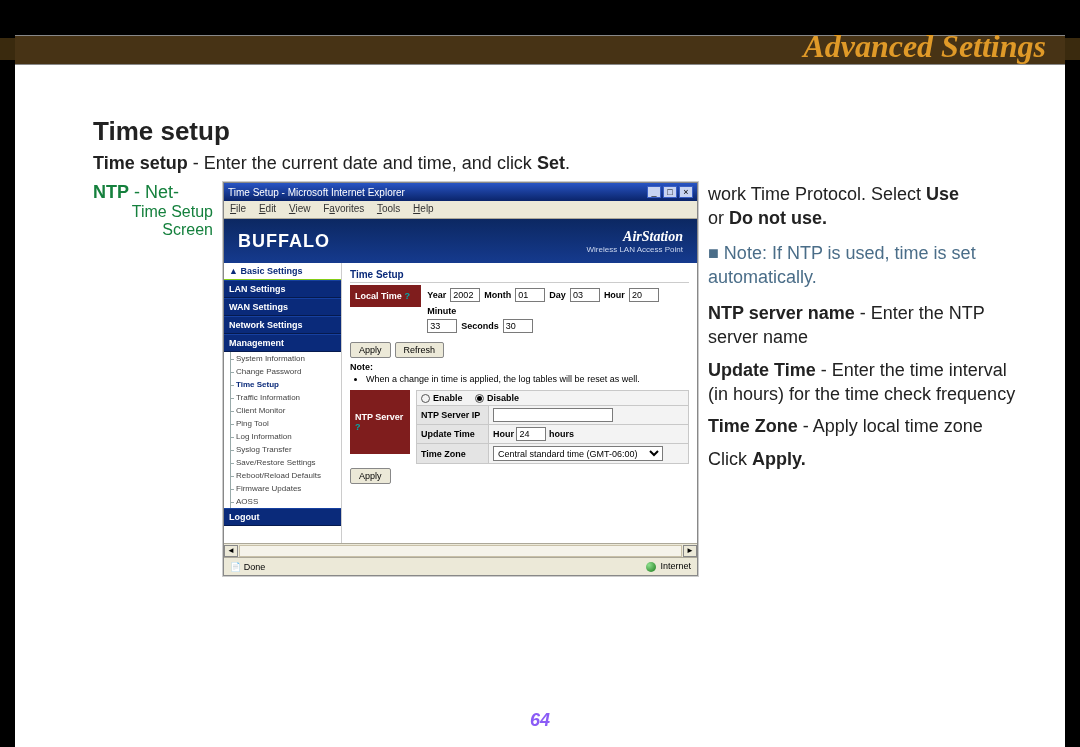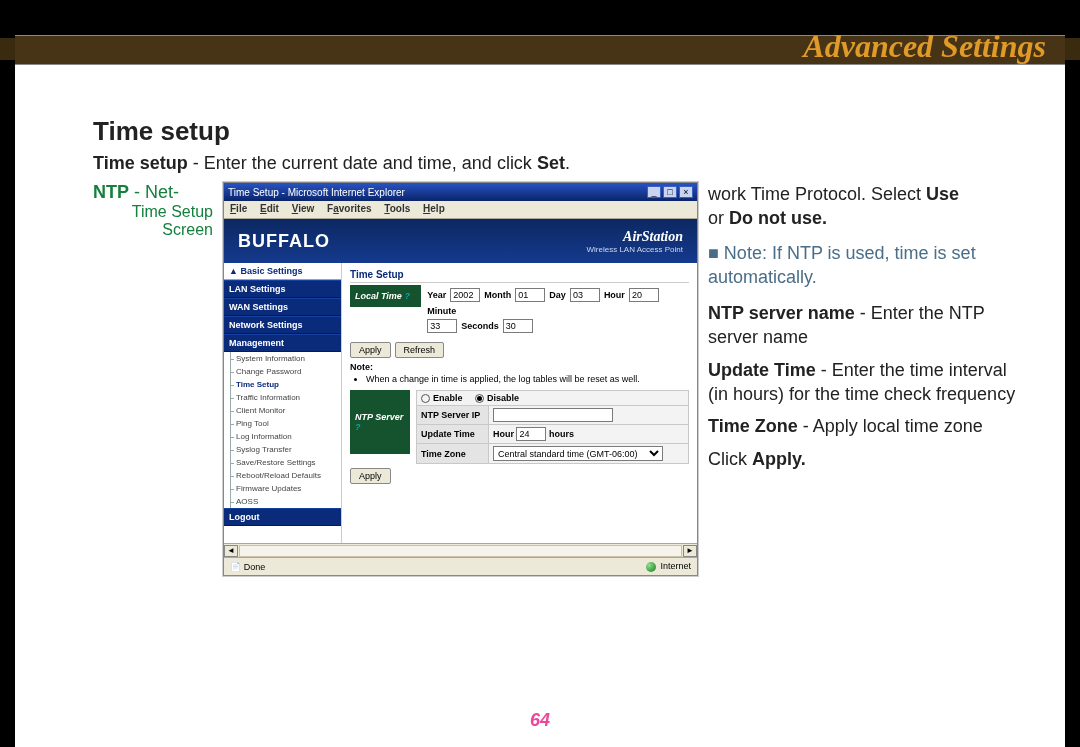--- a/index.html
+++ b/index.html
@@ -34,21 +34,21 @@
   }
   h2.section { font-size:26px; font-weight:bold; margin:18px 0 6px 0; color:#222; }
   .lead { font-size:18px; color:#222; margin:4px 0 8px 0; }
   .cols { display:flex; align-items:flex-start; gap:10px; }
   .left-col { width:120px; flex:0 0 120px; font-size:18px; color:#15803d; }
   .right-col { width:310px; flex:0 0 310px; font-size:18px; color:#222; line-height:1.35; }
   .note { color:#4a6d88; }
   .caption { font-size:16px; text-align:right; }
   .pagenum {
     position:absolute; bottom:6px; left:0; right:0; text-align:center;
-    color:#ec4899; font-style:italic; font-weight:bold; font-size:18px;
+    color:#8b5cf6; font-style:italic; font-weight:bold; font-size:18px;
   }
 
   
   .shot {
     width:475px; flex:0 0 475px;
     border:1px solid #888; background:#fff;
     font-size:9px;
     color:#000;
     box-shadow: 0 0 0 1px #ccc;
   }
@@ -59,21 +59,21 @@
   }
   .shot .titlebar .winbtns span {
     display:inline-block; width:14px; height:12px; background:#c8d4f2;
     border:1px solid #3a5fc5; margin-left:2px; text-align:center; line-height:10px;
     color:#000; font-size:9px;
   }
   .shot .menubar {
     height:18px; background:#ece9d8; border-bottom:1px solid #aca899;
     font-size:10px; padding:2px 6px; color:#333;
   }
-  .shot .menubar span { margin-right:10px; text-decoration:underline; text-decoration-color:transparent;font-weight:bold;}
+  .shot .menubar span { margin-right:10px; text-decoration:underline; text-decoration-color:transparent;}
   .shot .menubar span u { text-decoration:underline;}
   .shot .brandbar {
     height:44px; background:linear-gradient(#0c2862,#153a8e);
     color:#fff; display:flex; align-items:center; justify-content:space-between;
     padding:0 14px;
   }
   .shot .brandbar .buffalo {
     font-weight:bold; font-size:18px; letter-spacing:1px;
     font-family: Arial, Helvetica, sans-serif;
   }
@@ -84,21 +84,21 @@
   .shot .nav { width:118px; background:#fff; border-right:1px solid #ccc; }
   .shot .nav .hd { background:#fff; color:#0a2a7a; font-weight:bold; font-size:9px; padding:3px 5px; border-bottom:1px solid #84cc16;}
   .shot .nav .sec { background:#0a2a7a; color:#fff; font-weight:bold; font-size:9px; padding:3px 5px; border-top:1px solid #1640a0; border-bottom:1px solid #061a4e;}
   .shot .nav .sub { color:#444; font-size:8px; padding:2px 2px 2px 12px; position:relative;}
   .shot .nav .sub.active { color:#0a2a7a; font-weight:bold; }
   .shot .nav .sub::before { content:""; position:absolute; left:6px; top:0; bottom:0; width:1px; background:#9aa;}
   .shot .nav .sub::after { content:""; position:absolute; left:6px; top:50%; width:4px; height:1px; background:#9aa;}
   .shot .main { flex:1; padding:4px 8px; position:relative;}
   .shot .main h4 { color:#0a2a7a; font-size:10px; font-weight:bold; margin:2px 0; border-bottom:1px solid #ccc; padding-bottom:2px;}
   .shot .field-row { display:flex; align-items:center; gap:4px; margin:3px 0; flex-wrap:wrap;}
-  .shot .lbl { background:#14532d; color:#fff; font-weight:bold; font-size:9px; padding:6px 5px; width:72px;font-style:italic;}
+  .shot .lbl { background:#7f1d1d; color:#fff; font-weight:bold; font-size:9px; padding:6px 5px; width:72px;}
   .shot .q { color:#0aa; font-weight:bold; margin-right:3px;}
   .shot input.tiny { width:30px; height:14px; font-size:9px; border:1px solid #7a7a7a; background:#fff; padding:0 2px;}
   .shot .btn { display:inline-block; font-size:9px; padding:2px 8px; background:#ece9d8; border:1px solid #888; border-radius:2px;}
   .shot table.ntp { border-collapse:collapse; width:100%; }
   .shot table.ntp td { border:1px solid #c8c8c8; padding:2px 4px; font-size:9px; background:#f3f3f3;}
   .shot table.ntp td.h { background:#e4e4e4; font-weight:bold; width:72px;}
   .shot .radio { display:inline-block; width:9px; height:9px; border:1px solid #555; border-radius:50%; margin-right:3px; vertical-align:middle;}
   .shot .radio.on::after{content:""; display:block; width:5px; height:5px; background:#000; border-radius:50%; margin:1px auto;}
   .shot select.tz { width:170px; height:15px; font-size:9px; border:1px solid #7a7a7a; background:#fff;}
   .shot .hscroll { height:14px; background:#ece9d8; border-top:1px solid #aca899; display:flex; align-items:center;}

